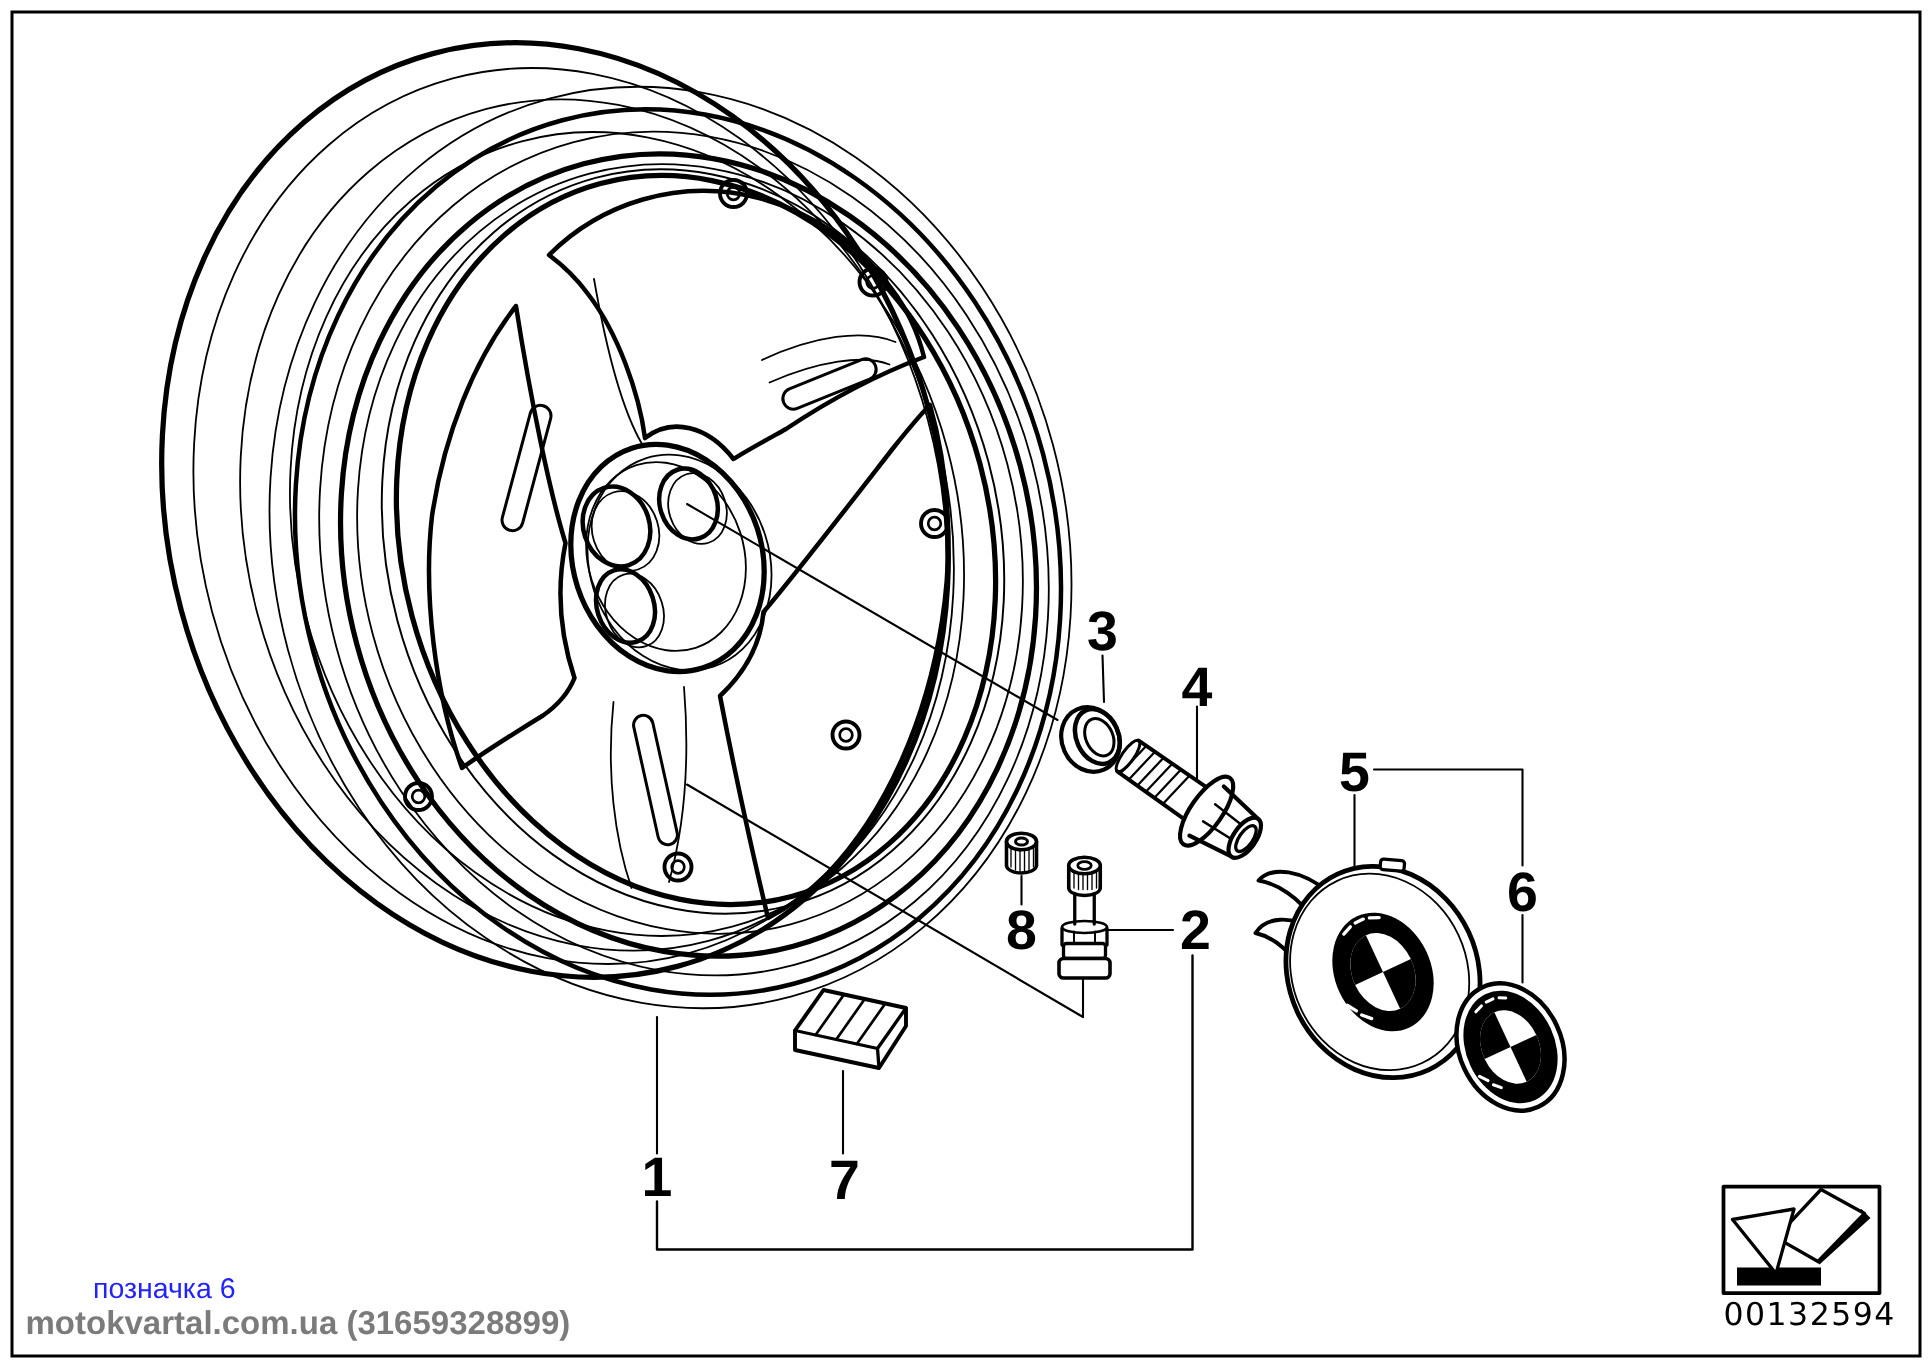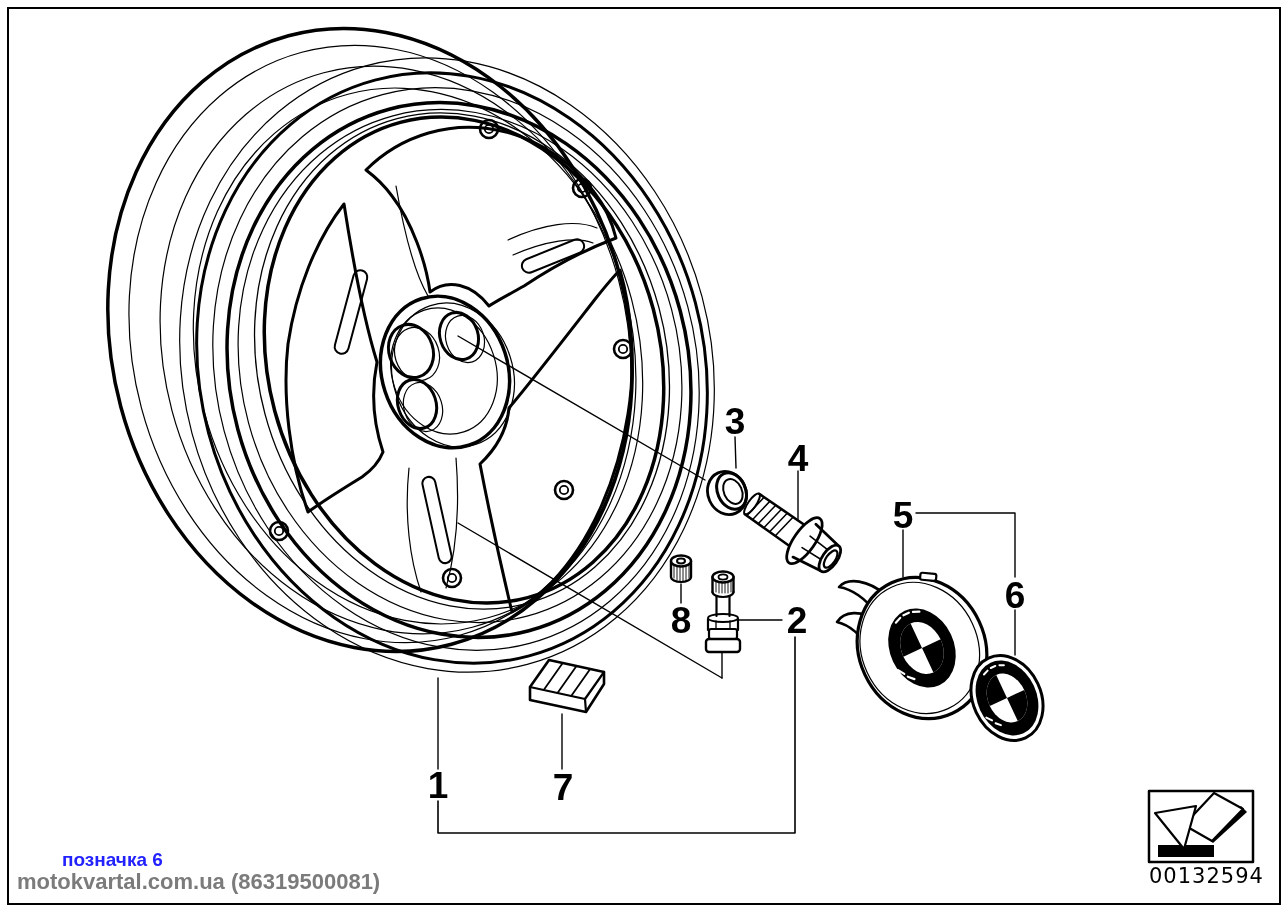--- a/index.html
+++ b/index.html
@@ -2,21 +2,21 @@
 <html><head>
 <meta charset="utf-8">
 <style>
   html,body{margin:0;padding:0;background:#fff;}
   #page{position:relative;width:1287px;height:910px;background:#fff;overflow:hidden;
         font-family:"Liberation Sans",sans-serif;}
   #frame{position:absolute;left:7px;top:7px;width:1270px;height:894px;border:2px solid #000;}
   svg{position:absolute;left:0;top:0;width:1287px;height:910px;}
   .callout{position:absolute;transform:translate(-50%,-50%);font-family:"Liberation Sans",sans-serif;
            font-weight:700;font-size:37px;line-height:1;color:#000;}
-  #wm-tag{position:absolute;left:62px;top:849px;font-size:19px;font-weight:700;color:#2222ff;}
+  #wm-tag{position:absolute;left:62px;top:849px;font-size:19px;font-weight:400;color:#2222ff;}
   #wm-site{position:absolute;left:17px;top:869px;font-size:22px;font-weight:700;color:#7b7b7b;}
   #doc-num{position:absolute;left:1149px;top:864px;width:104px;
            font-family:"DejaVu Sans",sans-serif;font-size:21px;color:#000;letter-spacing:1px;}
 </style>
 </head>
 <body>
 
 <div id="page">
   <div id="frame"></div>
 
@@ -255,15 +255,15 @@
   <div class="callout" style="left:438px;top:785px">1</div>
   <div class="callout" style="left:797px;top:620px">2</div>
   <div class="callout" style="left:735px;top:421px">3</div>
   <div class="callout" style="left:798px;top:458px">4</div>
   <div class="callout" style="left:903px;top:515px">5</div>
   <div class="callout" style="left:1015px;top:595px">6</div>
   <div class="callout" style="left:563px;top:787px">7</div>
   <div class="callout" style="left:681px;top:620px">8</div>
 
   <div id="wm-tag">позначка 6</div>
-  <div id="wm-site">motokvartal.com.ua (86319500081)</div>
+  <div id="wm-site">motokvartal.com.ua (31659328899)</div>
   <div id="doc-num">00132594</div>
 </div>
 
 </body></html>

